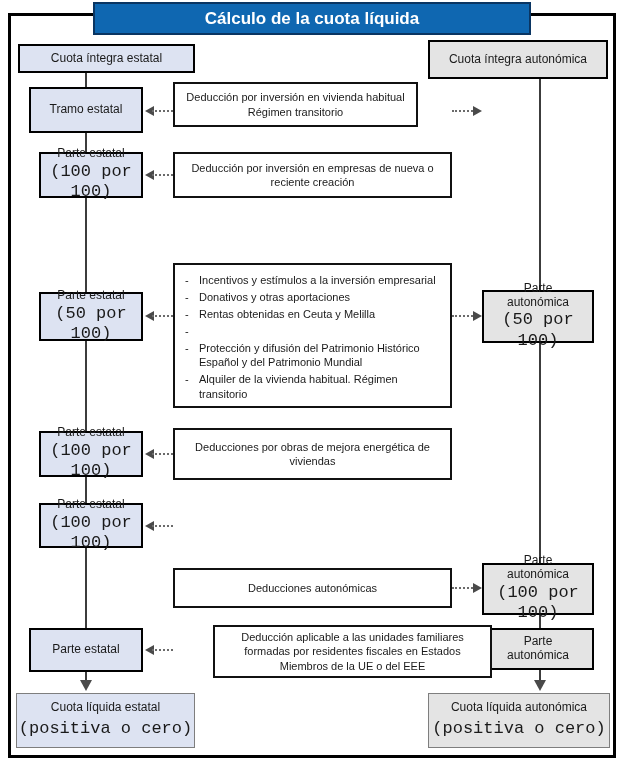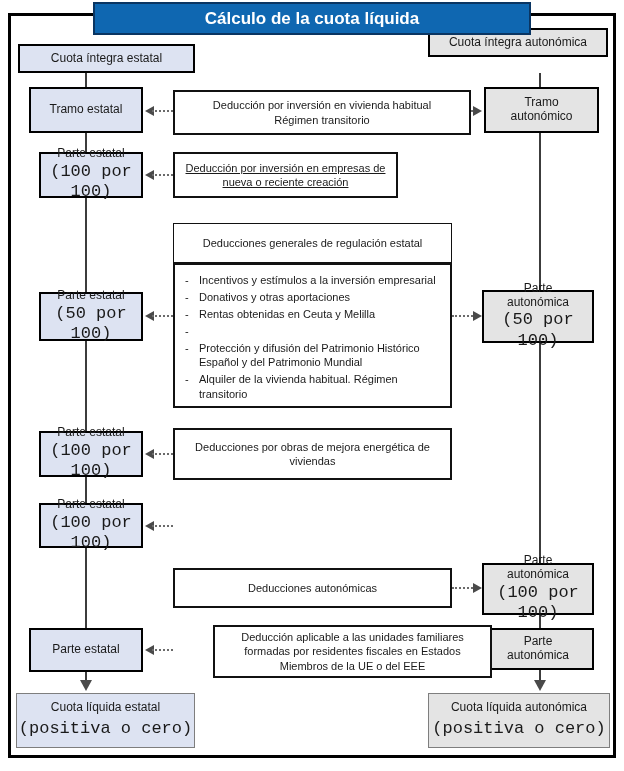--- a/index.html
+++ b/index.html
@@ -80,50 +80,45 @@
     <div class="sub">(100 por 100)</div>
   </div>
   <div class="node blue" style="left:29px; top:628px; width:114px; height:44px;">
     <div class="label">Parte estatal</div>
   </div>
   <div class="node blue thin result" style="left:16px; top:693px; width:179px; height:55px;">
     <div class="label">Cuota líquida estatal</div>
     <div class="sub">(positiva o cero)</div>
   </div>
 
-  <div class="node gray" style="left:428px; top:28px; width:180px; height:29px;">
+  <div class="node gray" style="left:428px; top:40px; width:180px; height:39px;">
     <div class="label">Cuota íntegra autonómica</div>
-  </div>
-  <div class="node gray" style="left:484px; top:87px; width:115px; height:46px;">
-    <div class="label">Tramo
-autonómico</div>
   </div>
   <div class="node gray" style="left:482px; top:290px; width:112px; height:53px;">
     <div class="label">Parte
 autonómica</div>
     <div class="sub">(50 por 100)</div>
   </div>
   <div class="node gray" style="left:482px; top:563px; width:112px; height:52px;">
     <div class="label">Parte
 autonómica</div>
     <div class="sub">(100 por 100)</div>
   </div>
   <div class="node gray" style="left:482px; top:628px; width:112px; height:42px;">
     <div class="label">Parte
 autonómica</div>
   </div>
   <div class="node gray thin result" style="left:428px; top:693px; width:182px; height:55px;">
     <div class="label">Cuota líquida autonómica</div>
     <div class="sub">(positiva o cero)</div>
   </div>
 
-  <div class="mid" style="left:173px; top:90px; width:298px; height:45px;">Deducción por inversión en vivienda habitual
+  <div class="mid" style="left:173px; top:82px; width:245px; height:45px;">Deducción por inversión en vivienda habitual
 Régimen transitorio</div>
-  <div class="mid" style="left:173px; top:152px; width:225px; height:46px;text-decoration:underline;">Deducción por inversión en empresas de nueva o reciente creación</div>
-  <div class="mid hdr" style="left:173px; top:223px; width:279px; height:40px;">Deducciones generales de regulación estatal</div>
+  <div class="mid" style="left:173px; top:152px; width:279px; height:46px;">Deducción por inversión en empresas de nueva o reciente creación</div>
   <div class="mid list" style="left:173px; top:263px; width:279px; height:145px;">
     <div class="li"><span class="dash">-</span><span>Incentivos y estímulos a la inversión empresarial</span></div>
     <div class="li"><span class="dash">-</span><span>Donativos y otras aportaciones</span></div>
     <div class="li"><span class="dash">-</span><span>Rentas obtenidas en Ceuta y Melilla</span></div>
     <div class="li"><span class="dash">-</span></div>
     <div class="li"><span class="dash">-</span><span>Protección y difusión del Patrimonio Histórico Español y del Patrimonio Mundial</span></div>
     <div class="li"><span class="dash">-</span><span>Alquiler de la vivienda habitual. Régimen transitorio</span></div>
   </div>
   <div class="mid" style="left:173px; top:428px; width:279px; height:52px;">Deducciones por obras de mejora energética de viviendas</div>
   <div class="mid" style="left:173px; top:568px; width:279px; height:40px;">Deducciones autonómicas</div>

